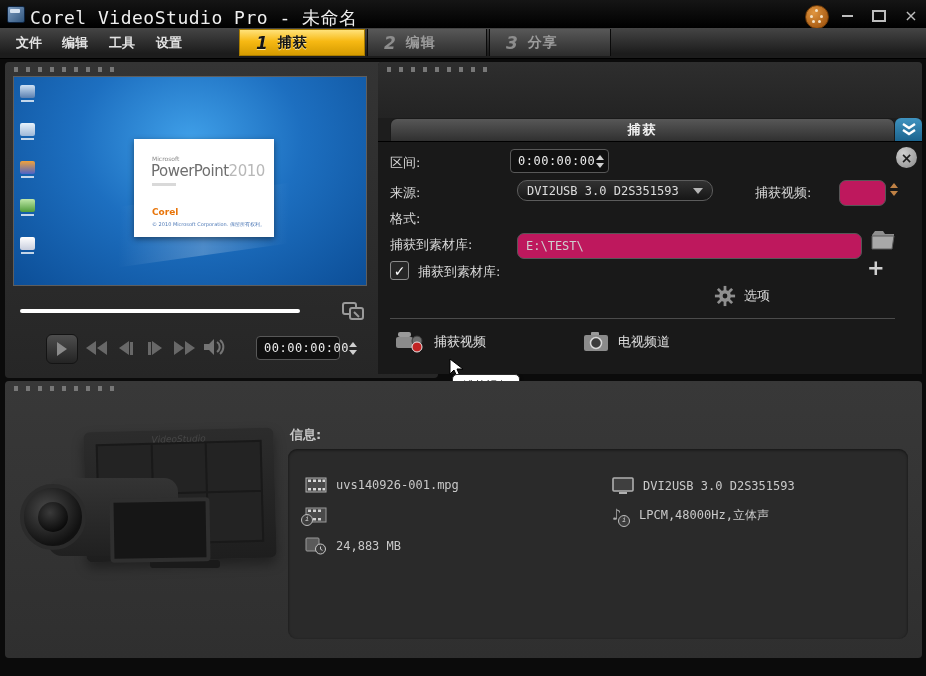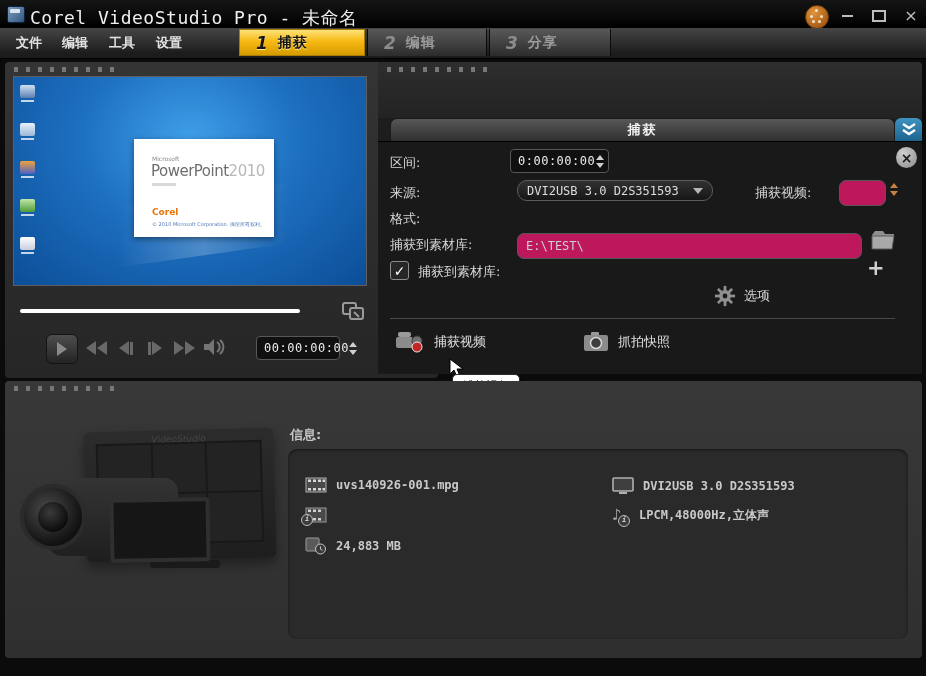--- a/index.html
+++ b/index.html
@@ -101,21 +101,21 @@
   .cap-act{display:flex;align-items:center;gap:9px;}
   .cap-act span{color:#e0e0e0;font-size:13px;}
   .tooltip{left:452px;top:374px;height:21px;background:#fff;border:1px solid #2a2a2a;border-radius:5px;
            padding:1px 9px 0 9px;color:#111;font-size:12px;display:flex;align-items:center;box-shadow:1px 2px 3px rgba(0,0,0,.5);}
 
   
   .bottom-panel{left:5px;top:381px;width:917px;height:277px;background:linear-gradient(#383838,#2f2f2f);}
   .info-title{left:290px;top:426px;color:#c6c6c6;font-size:13px;font-weight:bold;}
   .info-box{left:288px;top:449px;width:620px;height:190px;background:#2a2a2a;border-radius:9px;
             box-shadow:inset 0 1px 3px rgba(0,0,0,.55);}
-  .irow{position:absolute;display:flex;align-items:center;gap:9px;color:#c9c9c9;font-size:12px;font-weight:bold;}
+  .irow{position:absolute;display:flex;align-items:center;gap:9px;color:#c9c9c9;font-size:12px;}
   .info-dot{position:absolute;left:-4px;bottom:-3px;width:10px;height:10px;border-radius:50%;background:#3c3c3c;
             border:1px solid #bcbcbc;color:#dcdcdc;font-size:7px;line-height:9px;text-align:center;font-style:italic;}
   .note-glyph{font-size:16px;color:#a9a9a9;line-height:14px;}
 
   
   .tv{left:85px;top:430px;width:190px;height:130px;background:linear-gradient(#2c2c2c,#1e1e1e);
       border-radius:6px;transform:rotate(-1.5deg);box-shadow:0 6px 12px rgba(0,0,0,.35);}
   .tv-screen{position:absolute;left:12px;top:12px;right:12px;bottom:16px;background:#191919;
              display:grid;grid-template-columns:1fr 1fr 1fr;grid-template-rows:1fr 1fr;gap:2px;padding:2px;}
   .tv-cell{background:#232323;}
@@ -323,21 +323,21 @@
         <circle cx="22" cy="17" r="5" fill="#c22525" stroke="#e9e9e9"></circle>
       </svg>
       <span>捕获视频</span>
     </div>
     <div class="abs cap-act" style="left:205px;top:269px">
       <svg width="26" height="22" viewBox="0 0 26 22">
         <rect x="8" y="1" width="8" height="4" rx="1" fill="#9a9a9a"></rect>
         <rect x="1" y="4" width="24" height="16" rx="2" fill="#8b8b8b"></rect>
         <circle cx="13" cy="12" r="5.5" fill="#3c3c3c" stroke="#d9d9d9" stroke-width="1.5"></circle>
       </svg>
-      <span>抓拍快照</span>
+      <span>电视频道</span>
     </div>
   </div>
 
   <svg class="abs" style="left:449px;top:358px" width="14" height="20" viewBox="0 0 14 20">
     <path d="M1 1v15l4-4 3 7 3-1-3-7h6z" fill="#fff" stroke="#000"></path>
   </svg>
   <div class="abs tooltip">
     <span>捕获视频</span>
   </div>
 

